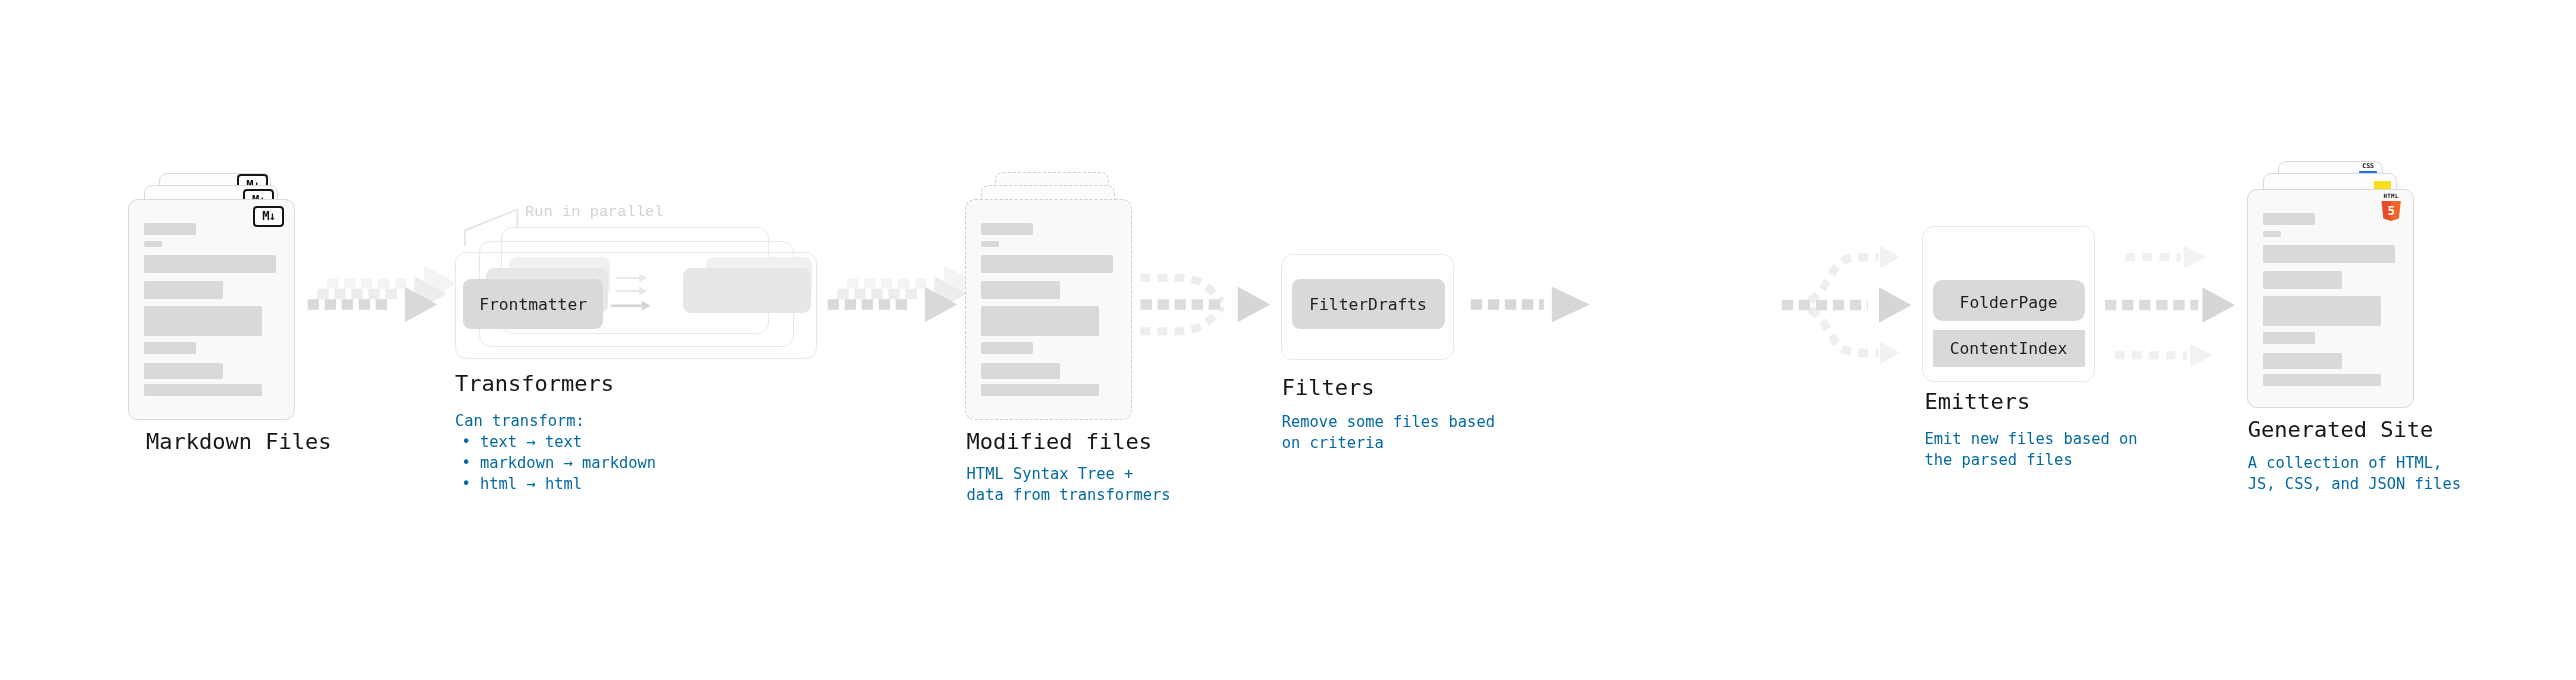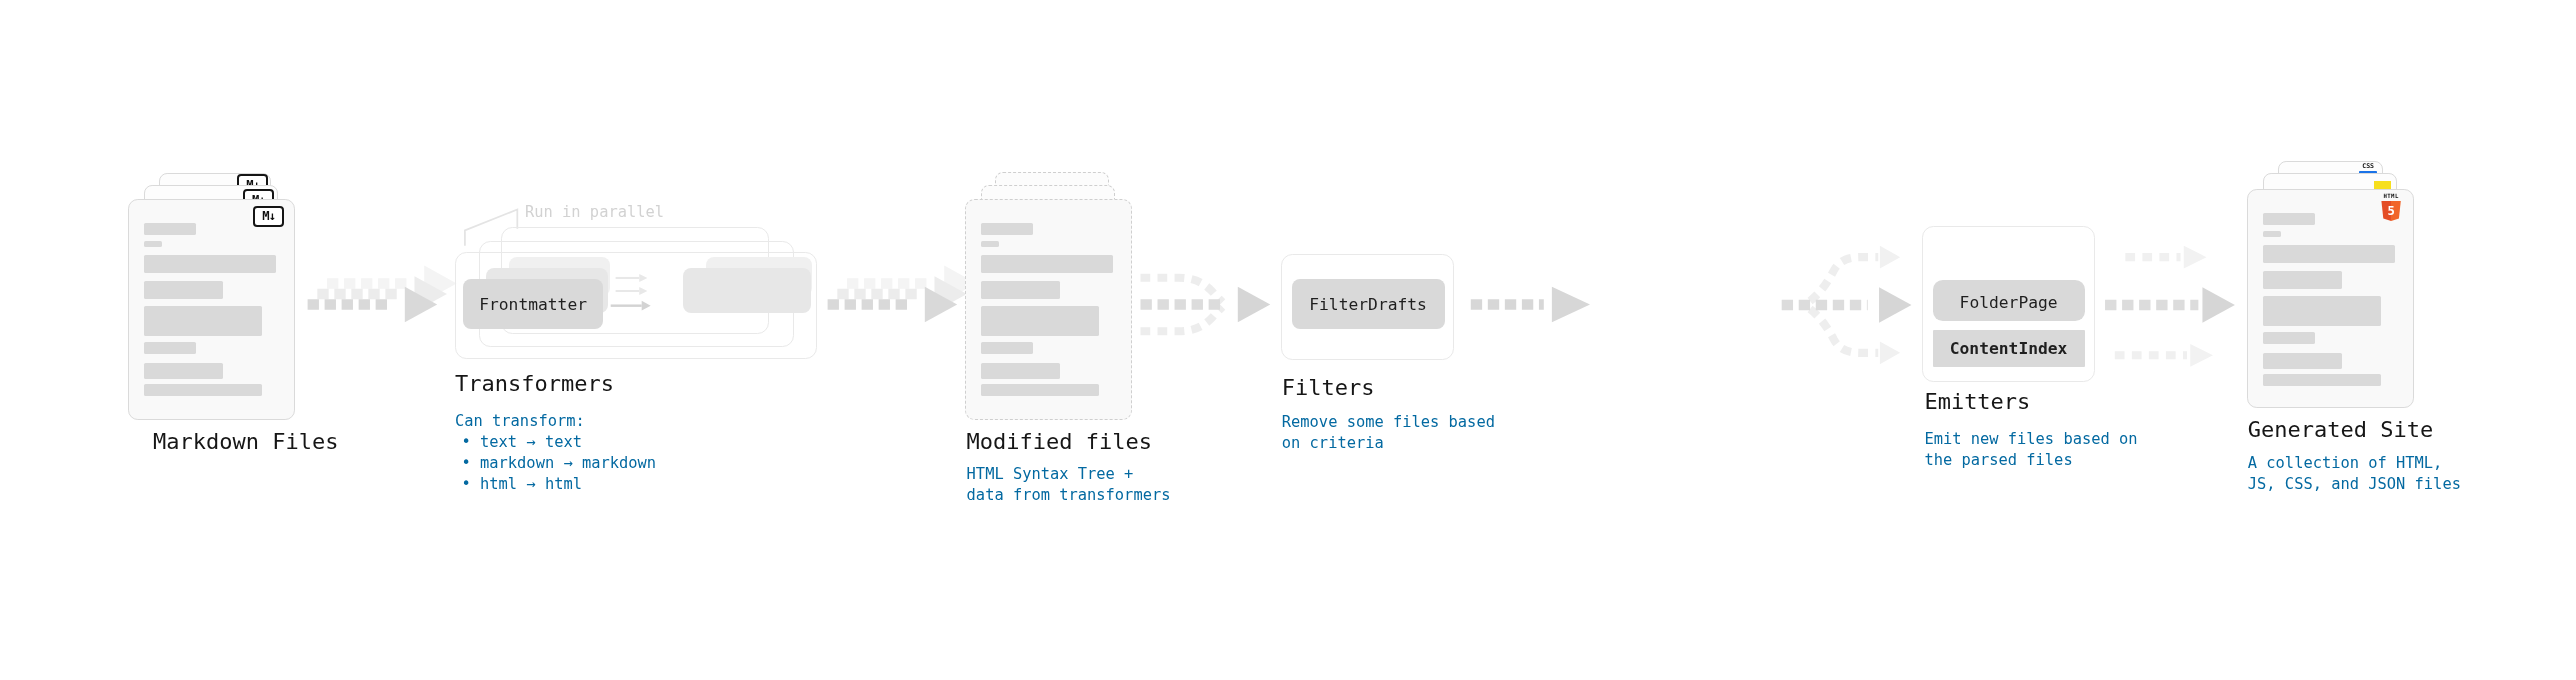--- a/index.html
+++ b/index.html
@@ -22,21 +22,21 @@
   .b4{top:81px;width:79px;height:18px;}
   .b5{top:106px;width:118px;height:30px;}
   .b6{top:142px;width:52px;height:12.2px;}
   .b7{top:163px;width:79px;height:16.3px;}
   .b8{top:184px;width:118px;height:12.2px;}
 
   
   .title{position:absolute;font-size:22px;line-height:28px;color:#161616;white-space:nowrap;}
   .desc{position:absolute;font-size:15.4px;line-height:21px;color:#0369a1;white-space:nowrap;}
   .desc .indent{padding-left:6.5px;}
-  .annotation{position:absolute;font-size:15.4px;line-height:19.5px;color:#d2d2d2;white-space:nowrap;}
+  .annotation{position:absolute;font-size:15.4px;line-height:19.5px;color:#d2d2d2;white-space:nowrap;font-family:Liberation Mono, monospace;}
 
   
   .obox{position:absolute;border:1.6px solid #e9e9e9;border-radius:11.4px;box-sizing:border-box;background:transparent;}
   .chip{position:absolute;background:#d9d9d9;border-radius:8.1px;display:flex;align-items:center;justify-content:center;
         font-size:16.3px;color:#1f1f1f;box-sizing:border-box;}
   .chip.echo1{background:#e7e7e7;}
   .chip.echo2{background:#f0f0f0;}
 
   
   .md-badge{position:absolute;width:31px;height:21px;border:2px solid #151515;border-radius:4.1px;background:#ffffff;
@@ -71,21 +71,21 @@
       <div class="md-badge" style="right:9.8px;top:5.7px;">M↓</div>
       <div class="bar b1"></div>
       <div class="bar b2"></div>
       <div class="bar b3"></div>
       <div class="bar b4"></div>
       <div class="bar b5"></div>
       <div class="bar b6"></div>
       <div class="bar b7"></div>
       <div class="bar b8"></div>
     </div>
-    <div class="title" style="left:10px;top:266px;padding-left:15px;">Markdown Files</div>
+    <div class="title" style="left:3px;top:266px;padding-left:15px;">Markdown Files</div>
   </div>
 
   <svg class="abs" style="left:299px;top:264px;" width="163" height="81" viewBox="0 0 200 100">
     <line x1="34" y1="24" x2="136" y2="24" stroke="#f4f4f4" stroke-width="13" stroke-dasharray="14 7"></line>
     <polygon points="154,2 154,46 194,24" fill="#f4f4f4"></polygon>
     <line x1="22" y1="37" x2="124" y2="37" stroke="#ececec" stroke-width="13" stroke-dasharray="14 7"></line>
     <polygon points="142,15 142,59 182,37" fill="#ececec"></polygon>
     <line x1="10" y1="50" x2="112" y2="50" stroke="#d9d9d9" stroke-width="13" stroke-dasharray="14 7"></line>
     <polygon points="130,28 130,72 170,50" fill="#d9d9d9"></polygon>
   </svg>
@@ -183,21 +183,21 @@
     <path d="M 42 90 C 55 100 64 114 71 127 C 78 140 89 144 104 144 H 126" stroke="#eeeeee" stroke-width="10" stroke-dasharray="12 9" fill="none"></path>
     <polygon points="128,130 128,158 153,144" fill="#f1f1f1"></polygon>
     <line x1="7" y1="85" x2="113" y2="85" stroke="#dcdcdc" stroke-width="13" stroke-dasharray="14 7"></line>
     <polygon points="127,63 127,107 167,85" fill="#d6d6d6"></polygon>
   </svg>
 
   <div class="node" style="left:1922px;top:226px;width:228px;height:252px;">
     <div class="obox" style="left:0px;top:0px;width:173px;height:156px;"></div>
     <div class="chip" style="left:10.6px;top:11.4px;width:152px;height:37px;border-radius:9.8px;margin-top:43px;">ContentPage</div>
     <div class="chip" style="left:10.6px;top:58px;width:152px;height:37px;border-radius:9.8px;">FolderPage</div>
-    <div class="chip" style="left:10.6px;top:104px;width:152px;height:37px;border-radius:1px;font-weight:bold;">ContentIndex</div>
+    <div class="chip" style="left:10.6px;top:104px;width:152px;height:37px;border-radius:1px;">ContentIndex</div>
     <div class="title" style="left:2.4px;top:162px;">Emitters</div>
     <div class="desc" style="left:2.4px;top:203px;">
       <div>Emit new files based on</div>
       <div>the parsed files</div>
     </div>
   </div>
 
   <svg class="abs" style="left:2101px;top:236px;" width="142" height="138" viewBox="0 0 175 170">
     <line x1="30" y1="26" x2="98" y2="26" stroke="#f0f0f0" stroke-width="10" stroke-dasharray="12 9"></line>
     <polygon points="102,12 102,40 130,26" fill="#f2f2f2"></polygon>

